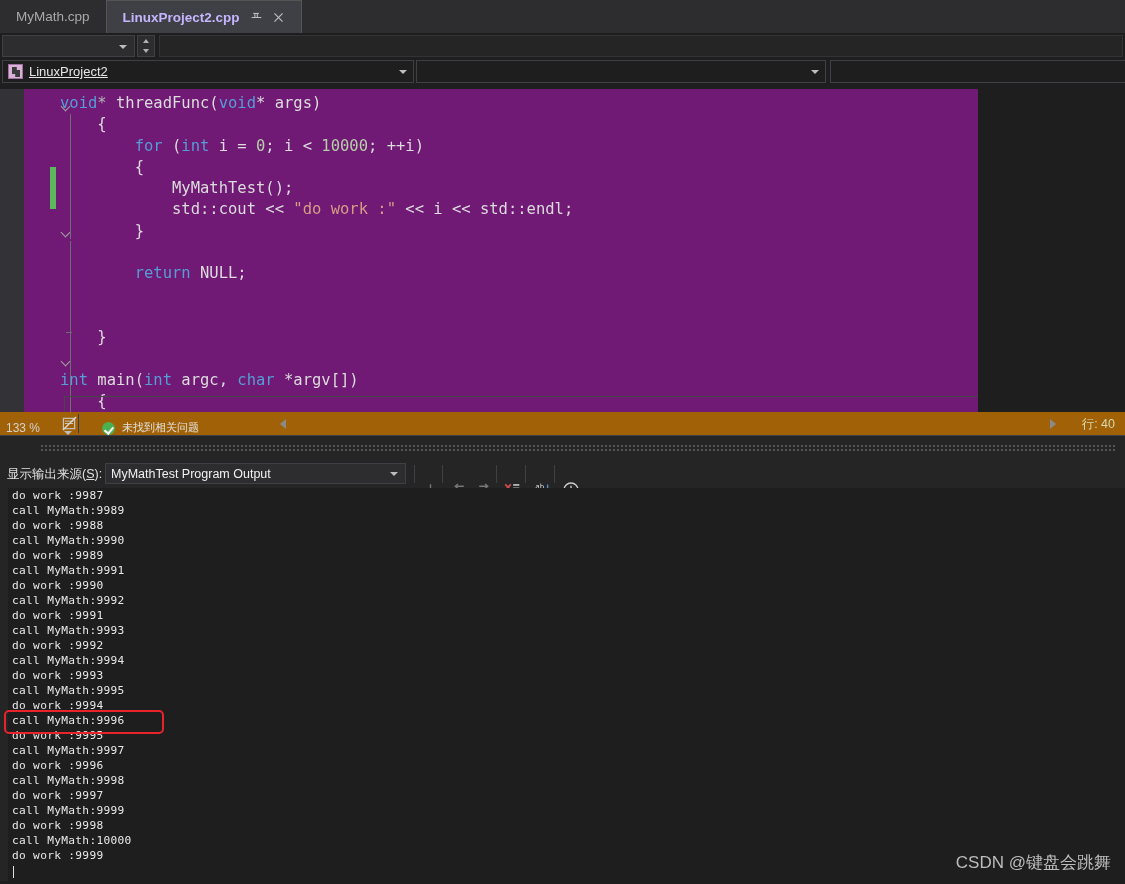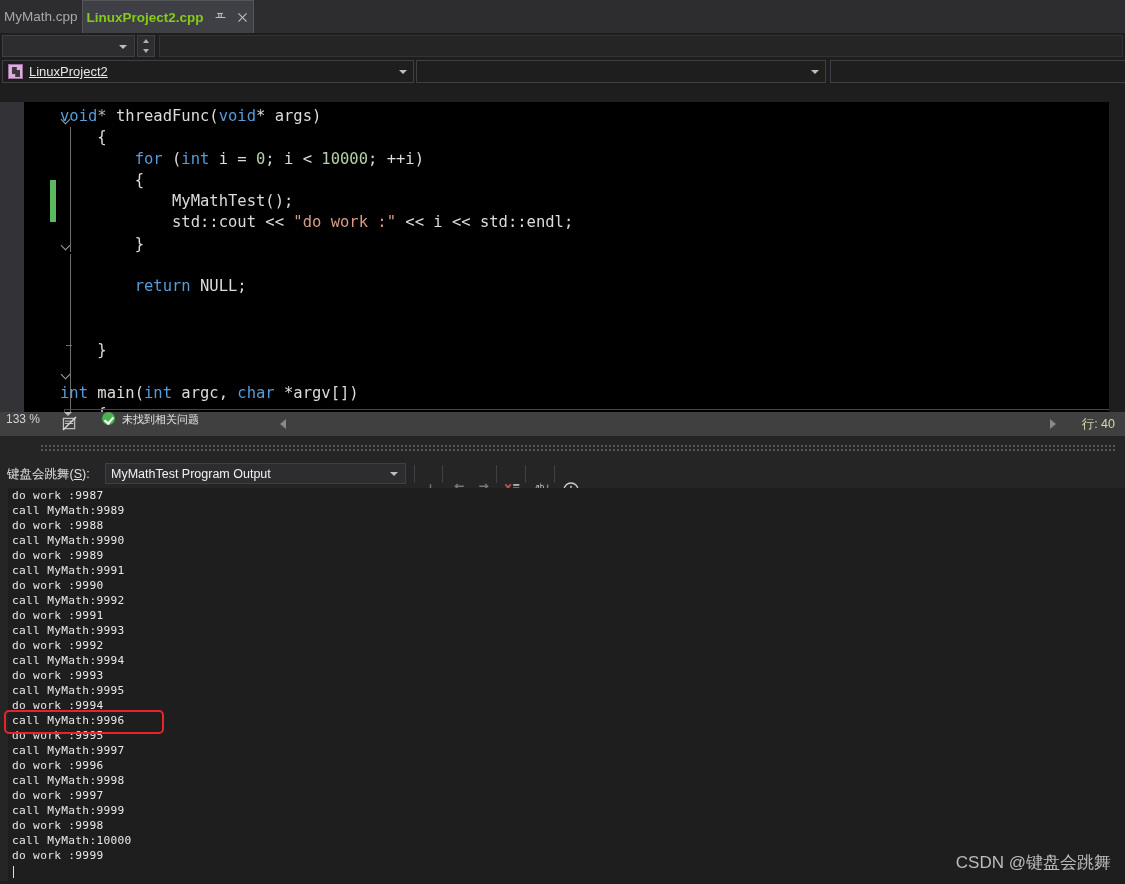--- a/index.html
+++ b/index.html
@@ -12,30 +12,30 @@
   #app { position: relative; width: 1125px; height: 884px; background: #1e1e1e; }
 
   
   .tabstrip {
     position: absolute; left: 0; top: 0; width: 1125px; height: 33px;
     background: #2d2d30;
     display: flex; align-items: stretch;
   }
   .tab {
     display: flex; align-items: center;
-    padding: 0 4px;
+    padding: 0 16px;
     font-size: 13.5px;
     color: #a8a8a8;
     background: #2d2d30;
     height: 33px;
     white-space: nowrap;
   }
   .tab.active {
     background: #3f3f46;
-    color: #84cc16;
+    color: #c4b5fd;
     font-weight: bold;
     border-top: 1px solid #555;
     border-left: 1px solid #555;
     border-right: 1px solid #555;
   }
   .tab-icons { display: flex; align-items: center; margin-left: 10px; gap: 9px; }
   .tab-ic { width: 13px; height: 13px; opacity: .85; display:block; }
 
   
   .navrow1 {
@@ -94,22 +94,22 @@
     border-bottom: 4px solid #b0b0b0;
   }
   .arrow-dn-sm {
     width: 0; height: 0;
     border-left: 3.5px solid transparent; border-right: 3.5px solid transparent;
     border-top: 4px solid #b0b0b0;
   }
 
   
   .editor {
-    position: absolute; left: 0; top: 102px; width: 1109px; height: 327px;
-    background: #000000; overflow: hidden;
+    position: absolute; left: 0; top: 89px; width: 978px; height: 327px;
+    background: #701a75; overflow: hidden;
   }
   .ed-selmargin {
     position: absolute; left: 0; top: 0; width: 24px; height: 327px;
     background: #333337;
   }
   .ed-changebar {
     position: absolute; left: 50px; top: 78px; width: 6px; height: 42px;
     background: #5cb85c;
   }
   .code {
@@ -144,22 +144,22 @@
     transform: rotate(-45deg);
   }
   .cur-line-box {
     position: absolute; left: 64px; top: 307px; width: 1052px; height: 21px;
     border: 1px solid #464646;
   }
 
   
   .edstatus {
     position: absolute; left: 0; top: 412px; width: 1125px; height: 23px;
-    background: #404040;
-    display: flex; align-items: flex-start;
+    background: #a16207;
+    display: flex; align-items: flex-end;
     font-size: 12px; color: #d2d2d2;
   }
   .zoomsel {
     width: 56px; margin-left: 6px; white-space: nowrap;
   }
   .edstatus .sep-arrow { margin-left: 2px; margin-right: 6px; }
   .ok-circle {
     width: 13px; height: 13px; border-radius: 50%;
     background: #4caf50; position: relative; flex: none;
   }
@@ -366,21 +366,21 @@
   </div>
 
   <div class="outpane">
 
     <div class="out-title">
       <span class="t">输出</span>
       <span class="grip"></span>
     </div>
 
     <div class="out-toolbar">
-      <span class="src-label"><span>键盘会跳舞(</span><u>S</u><span>):</span></span>
+      <span class="src-label"><span>显示输出来源(</span><u>S</u><span>):</span></span>
 
       <div class="src-combo">
         <span class="v">MyMathTest Program Output</span>
         <span class="arrow arrow-dn"></span>
       </div>
 
       <span class="tb-sep" style="left:414px;"></span>
       <div class="tb-btn" style="left:418px;">
         <svg width="17" height="17" viewBox="0 0 16 16">
           <path d="M8 2 v6 M5.5 6 L8 8.5 L10.5 6" stroke="#777" stroke-width="1.3" fill="none"></path>

